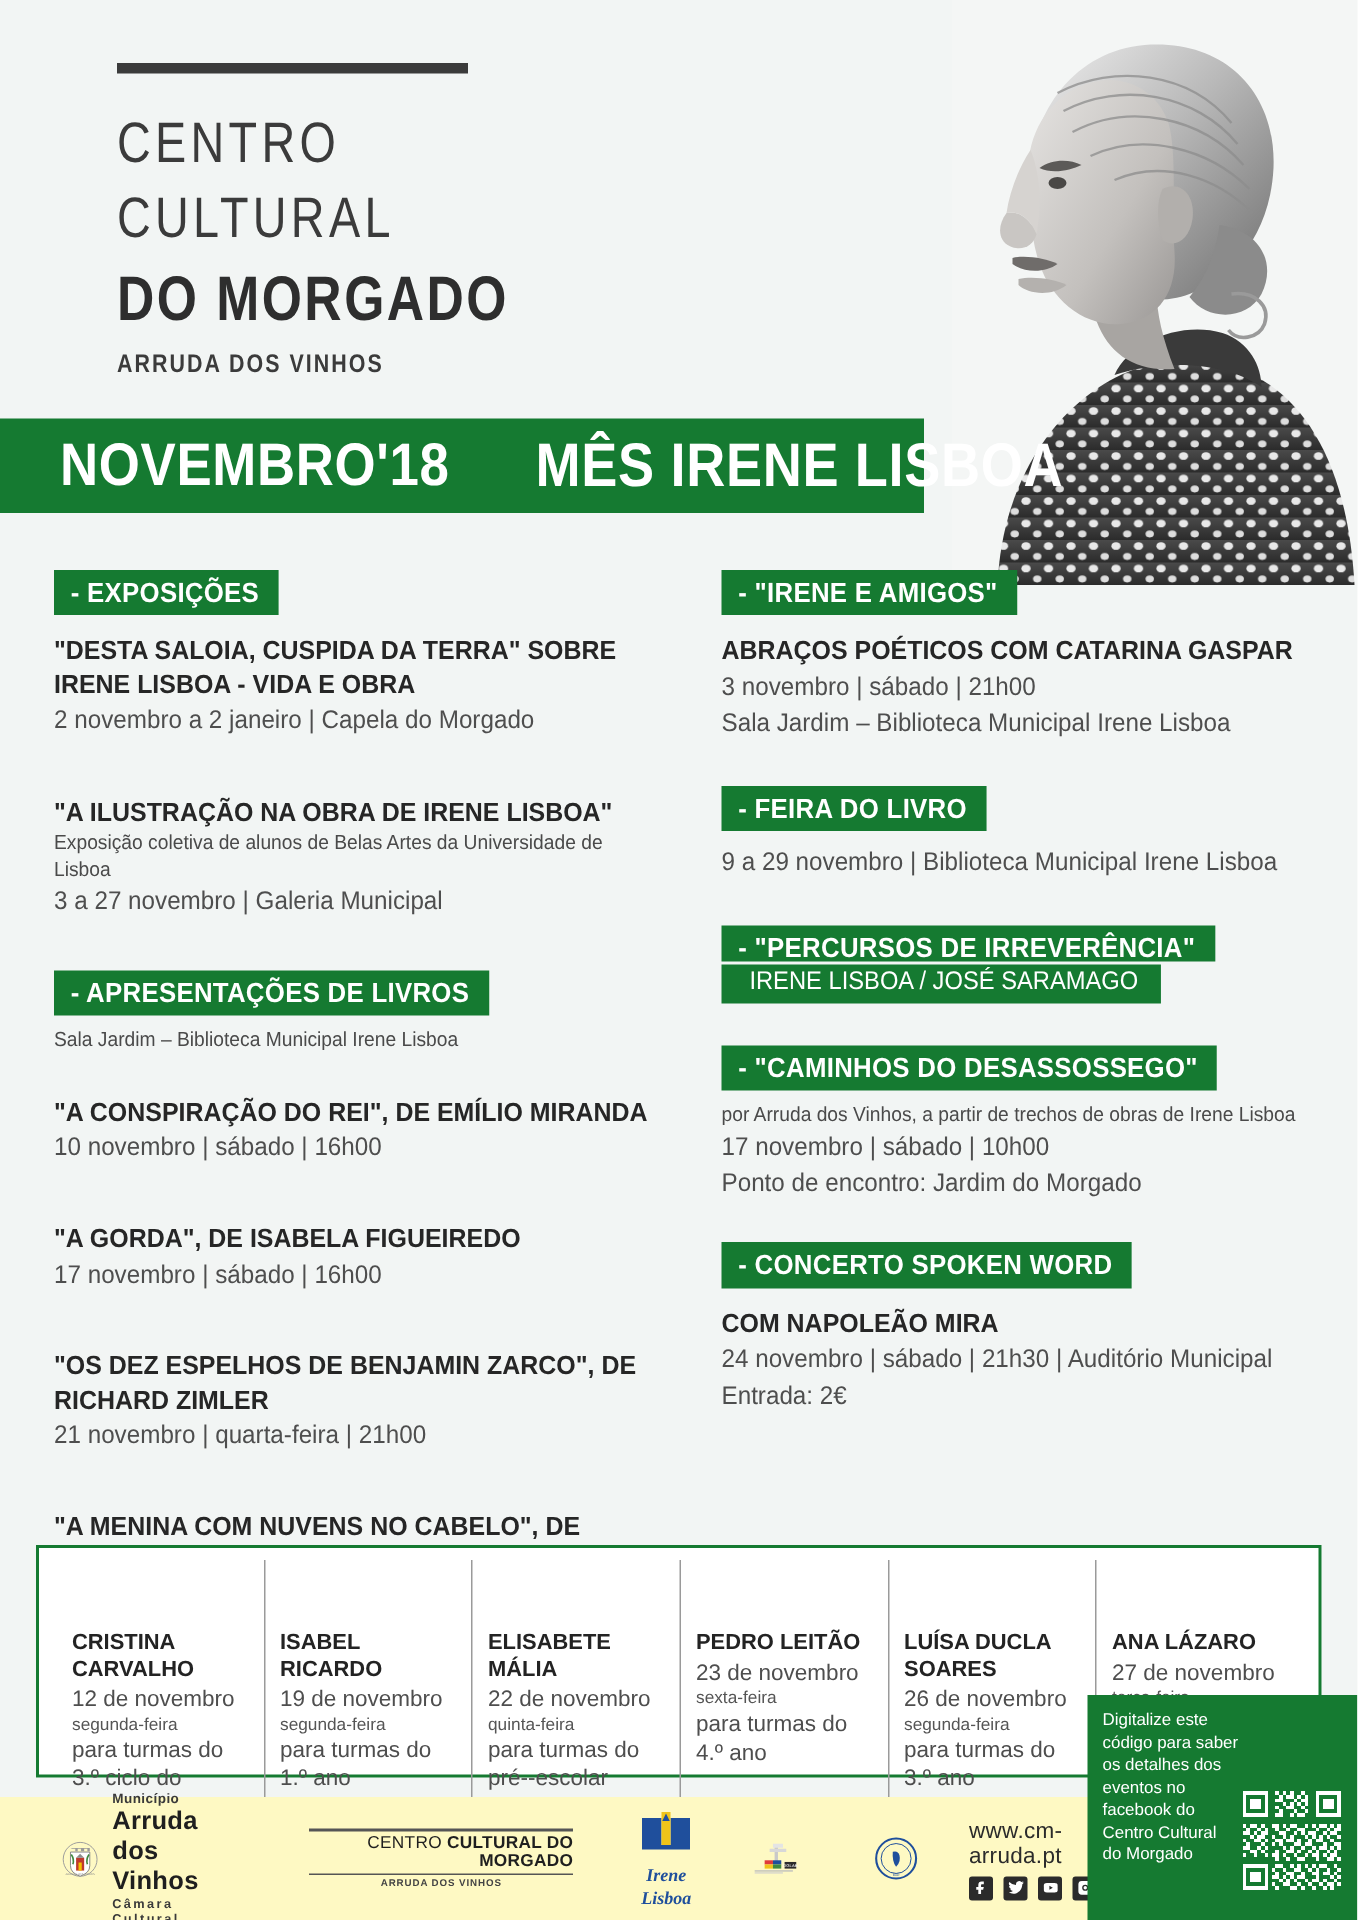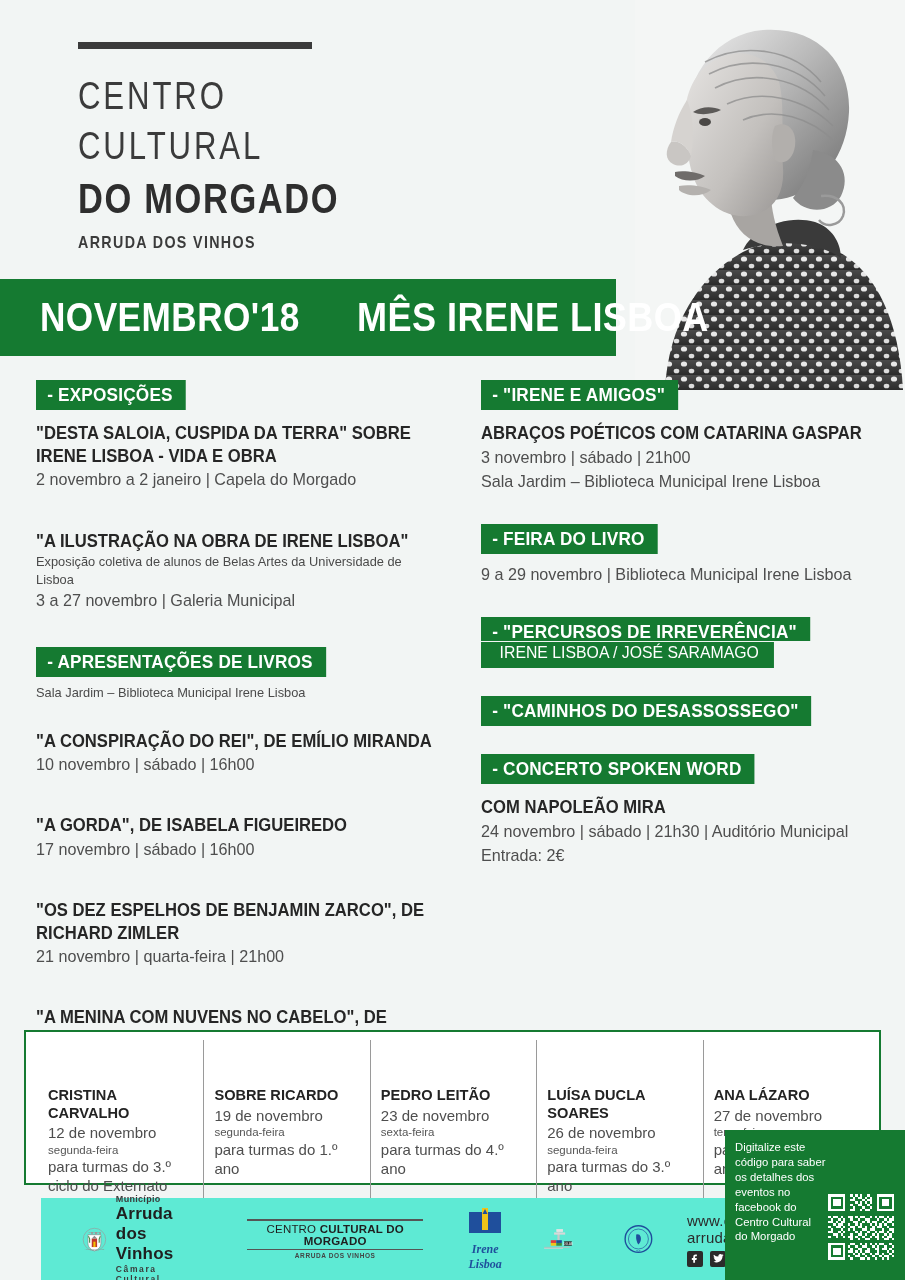--- a/index.html
+++ b/index.html
@@ -33,21 +33,21 @@
 
   
   .portrait {
     position: absolute; right: 0; top: 0; width: 270px; height: 390px;
     overflow: hidden; background: #f5f7f6;
   }
   .portrait svg { display:block; width: 100%; height: 100%; }
 
   
   .banner {
-    position: absolute; left: 0; top: 279px; width: 616px; height: 77px;
+    position: absolute; left: 0; top: 279px; width: 616px; height: 63px;
     background: #157a31; display: flex; align-items: center; gap: 22px;
     padding-left: 40px;
   }
   .banner .t1, .banner .t2 {
     color: #ffffff; font-weight: 700; font-size: 40px; letter-spacing: 0.5px;
     font-family: "Liberation Sans Narrow","Liberation Sans", sans-serif;
     transform: scaleX(0.88); transform-origin: left center; white-space: nowrap;
   }
   .banner .t2 { font-size: 41px; }
 
@@ -126,33 +126,33 @@
     font-family: Liberation Sans, sans-serif;
   }
   .enc-target {
     font-size: 15px; color: #4e4e4e; line-height: 1.25; margin-top: 1px;
     font-family: "Liberation Sans Narrow","Liberation Sans", sans-serif;
   }
 
   
   .footer {
     position: absolute; left: 0; bottom: 0; width: 754px; height: 82px;
-    background: #5eead4; display: flex; align-items: center; margin-left: 41px;
+    background: #fef9c3; display: flex; align-items: center;
   }
   .logos { display: flex; align-items: center; gap: 0; width: 100%; padding-left: 40px; }
   .logo-block { display: flex; align-items: center; }
   .crest { width: 50px; height: 50px; }
   .muni-text { margin-left: 8px; }
   .muni-1 { font-size: 9px; font-weight: 700; color: #3a3a3a; letter-spacing: .3px; }
   .muni-2 { font-size: 17px; font-weight: 700; color: #1f1f1f; letter-spacing: .2px; }
   .muni-3 { font-size: 8.5px; font-weight: 600; color: #3a3a3a; letter-spacing: 1.6px; }
 
   .ccm-logo { margin-left: 48px; text-align: center; }
   .ccm-rule { height: 1.5px; background: #555; width: 176px; }
-  .ccm-main { font-size: 11.5px; color: #1f1f1f; padding: 2px 0 2px 0; letter-spacing: .2px; }
+  .ccm-main { font-size: 11.5px; color: #1f1f1f; padding: 2px 0 2px 0; letter-spacing: .2px; text-align: right; }
   .ccm-main b { font-weight: 700; }
   .ccm-sub { font-size: 6.5px; font-weight: 700; color: #444; letter-spacing: .6px; padding-top:2px;}
 
   .bib-logo { margin-left: 44px; text-align: center; }
   .bib-mark { width: 36px; height: 30px; margin: 0 auto; }
   .bib-name { font-size: 12px; font-style: italic; font-weight: 700; color: #1f4f9c; margin-top: 2px;
               font-family: "Liberation Serif", serif; }
 
   .dgl-logo { margin-left: 40px; width: 92px; }
   .apb-logo { margin-left: 30px; width: 52px; height: 52px; }
@@ -318,44 +318,55 @@
     <div class="gap-lg" style="height:30px"></div>
 
     <div>
       <div class="sec-head two-line">- "PERCURSOS DE IRREVERÊNCIA"</div>
       <div class="sec-head-l2">IRENE LISBOA / JOSÉ SARAMAGO</div>
     </div>
 
     <div class="gap-lg" style="height:28px"></div>
 
     <div class="sec-head">- "CAMINHOS DO DESASSOSSEGO"</div>
+    <div class="event" style="margin-top:7px">
+      <div class="ev-sub">por Arruda dos Vinhos, a partir de trechos de obras de Irene Lisboa</div>
+      <div class="ev-meta">17 novembro  |  sábado  |  10h00</div>
+      <div class="ev-meta">Ponto de encontro: Jardim do Morgado</div>
+    </div>
 
     <div class="gap-lg" style="height:28px"></div>
 
     <div class="sec-head">- CONCERTO SPOKEN WORD</div>
     <div class="event">
       <div class="ev-title">COM NAPOLEÃO MIRA</div>
       <div class="ev-meta">24 novembro  |  sábado  |  21h30  |  Auditório Municipal</div>
       <div class="ev-meta">Entrada: 2€</div>
     </div>
   </div>
 
   <div class="encontros">
     <div class="enc-cols">
       <div class="enc-col">
         <div class="enc-name">CRISTINA CARVALHO</div>
         <div class="enc-date">12 de novembro</div>
         <div class="enc-day">segunda-feira</div>
         <div class="enc-target">para turmas do 3.º ciclo do Externato João Alberto Faria</div>
       </div>
       <div class="enc-col">
-        <div class="enc-name">SOBRE RICARDO</div>
+        <div class="enc-name">ISABEL RICARDO</div>
         <div class="enc-date">19 de novembro</div>
         <div class="enc-day">segunda-feira</div>
         <div class="enc-target">para turmas do 1.º ano</div>
+      </div>
+      <div class="enc-col">
+        <div class="enc-name">ELISABETE MÁLIA</div>
+        <div class="enc-date">22 de novembro</div>
+        <div class="enc-day">quinta-feira</div>
+        <div class="enc-target">para turmas do pré--escolar</div>
       </div>
       <div class="enc-col">
         <div class="enc-name">PEDRO LEITÃO</div>
         <div class="enc-date">23 de novembro</div>
         <div class="enc-day">sexta-feira</div>
         <div class="enc-target">para turmas do 4.º ano</div>
       </div>
       <div class="enc-col">
         <div class="enc-name">LUÍSA DUCLA SOARES</div>
         <div class="enc-date">26 de novembro</div>

